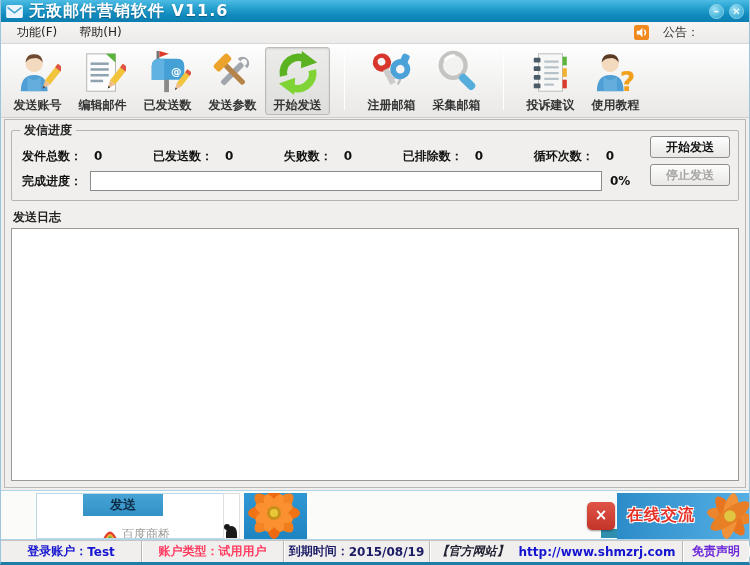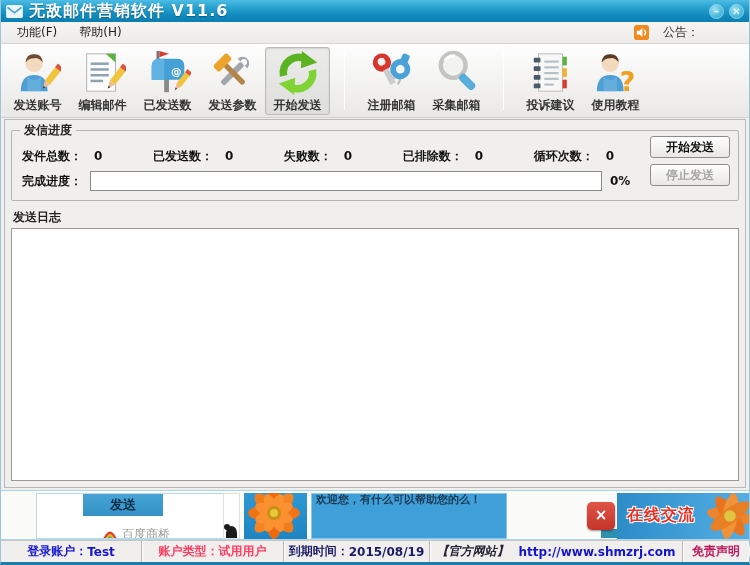--- a/index.html
+++ b/index.html
@@ -120,21 +120,21 @@
   .statusbar { height:22px; flex:0 0 22px; display:flex; background:#f0efed;
     border-top:1px solid #c6c5c3; font-size:12px; font-weight:700; align-items:center; }
   .sb-cell { height:100%; display:flex; align-items:center; justify-content:center;
     border-right:1px solid #b8b7b5; box-shadow:1px 0 0 #ffffff; white-space:nowrap;
     overflow:hidden; }
   .sb-login { width:141px; color:#1515d0; }
   .sb-type  { width:142px; color:#ff3b60; }
   .sb-expiry{ width:146px; color:#1c1c66; }
   .sb-site  { width:253px; color:#1515d0; gap:10px; }
   .sb-site .site-label { color:#223;font-style:italic; }
-  .sb-disclaimer { flex:1; color:#be185d; border-right:none;border-radius:8px; }
+  .sb-disclaimer { flex:1; color:#6d28d9; border-right:none;border-radius:8px; }
 </style>
 </head>
 <body>
 
 <div class="window">
 
   <div class="titlebar">
     <svg class="app-icon" viewBox="0 0 18 14">
       <rect width="18" height="14" rx="2" fill="#eaf6fc"></rect>
       <path d="M1.5 2.5 L9 8.5 L16.5 2.5" stroke="#3ea3d4" stroke-width="1.6" fill="none"></path>
@@ -370,23 +370,20 @@
           <ellipse rx="20" ry="7" fill="#fa9030" transform="rotate(22)"></ellipse>
           <ellipse rx="20" ry="7" fill="#fa9030" transform="rotate(67)"></ellipse>
           <ellipse rx="20" ry="7" fill="#fa9030" transform="rotate(112)"></ellipse>
           <ellipse rx="20" ry="7" fill="#fa9030" transform="rotate(157)"></ellipse>
           <circle r="7" fill="#c89018"></circle>
           <circle r="4" fill="#e8c838"></circle>
         </g>
       </svg>
     </div>
 
-    <div class="welcome-panel">
-      <div class="welcome-text">欢迎您，有什么可以帮助您的么！</div>
-    </div>
 
     <div class="teal-bar"></div>
     <div class="x-btn">×</div>
 
     <div class="chat-banner">
       <svg viewBox="0 0 60 60">
         <g transform="translate(30 30)">
           <ellipse rx="24" ry="8" fill="#f58424" transform="rotate(10)"></ellipse>
           <ellipse rx="24" ry="8" fill="#f07316" transform="rotate(55)"></ellipse>
           <ellipse rx="24" ry="8" fill="#fa9030" transform="rotate(100)"></ellipse>

